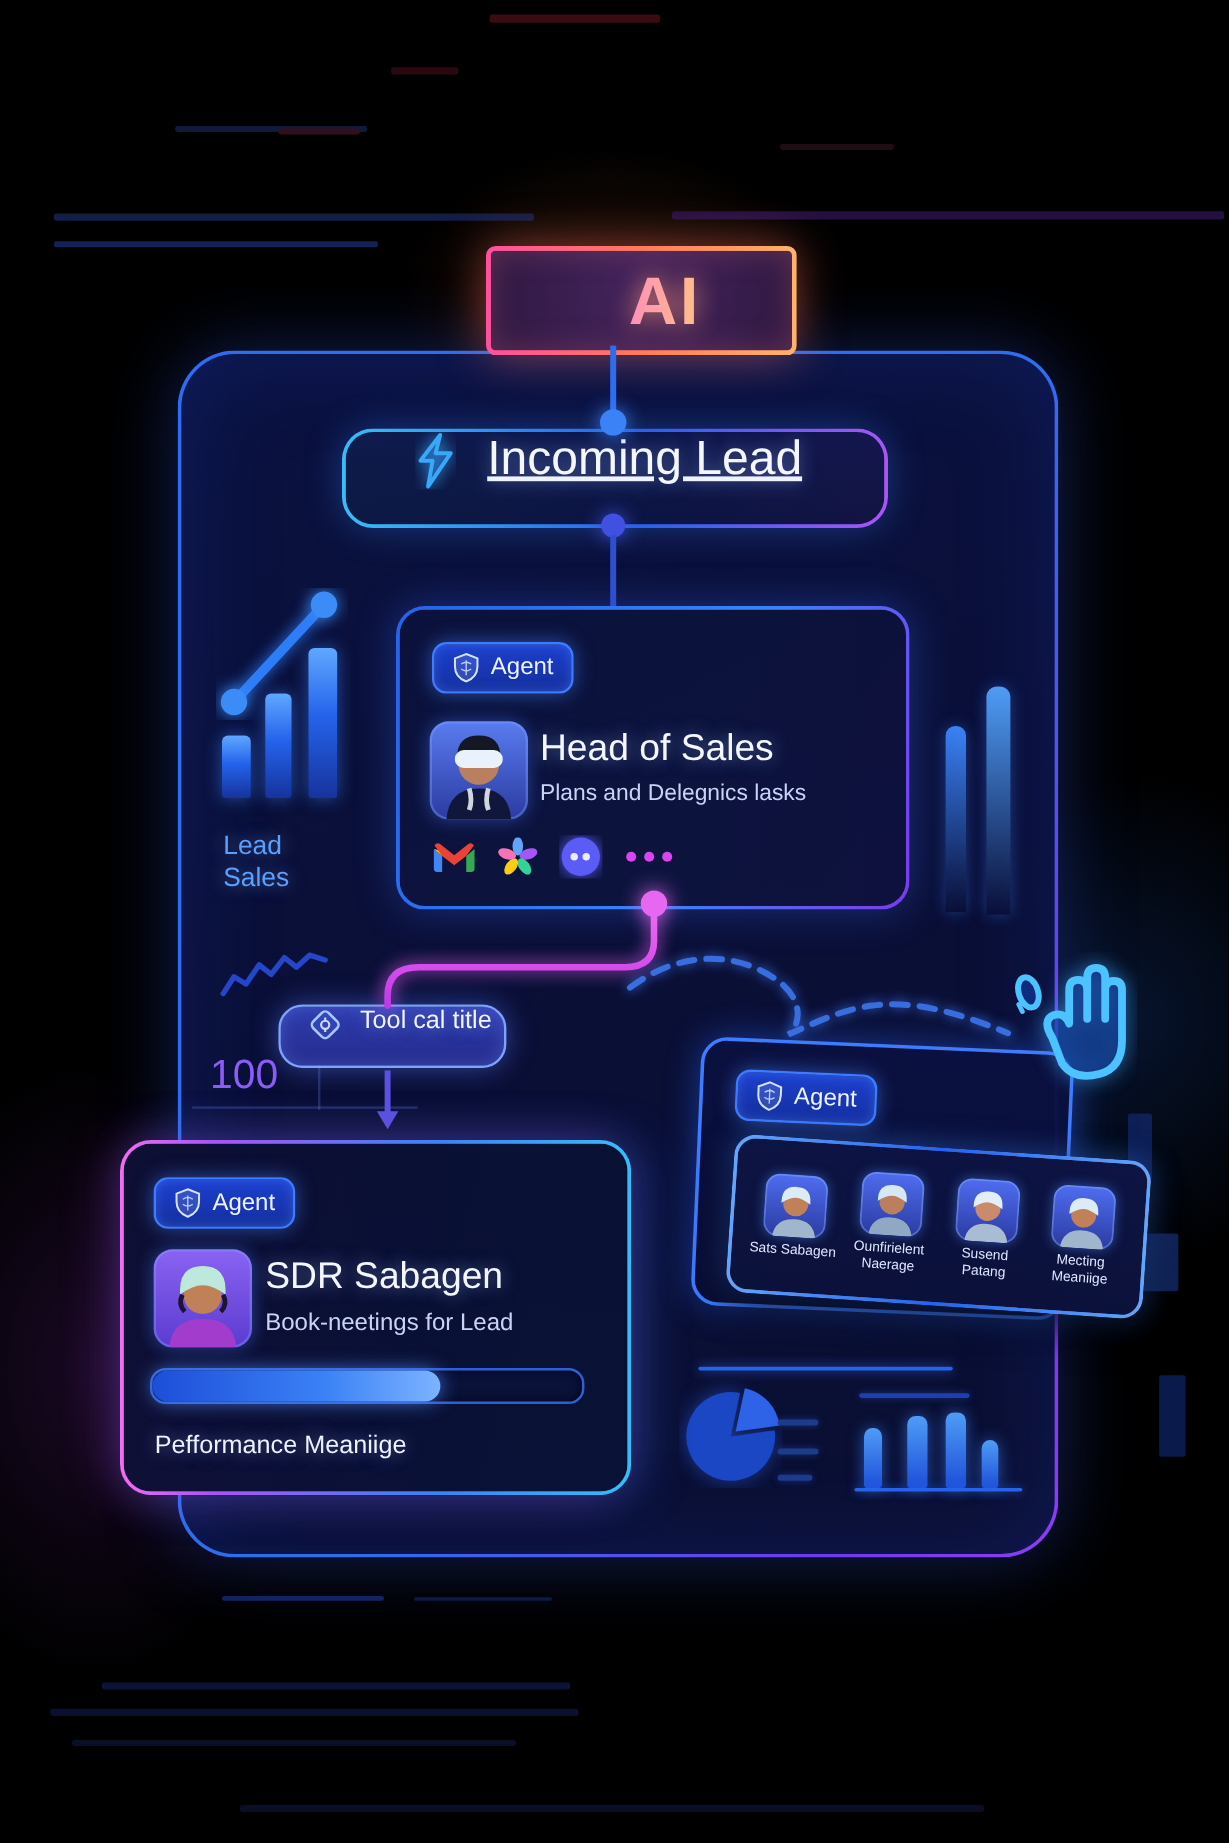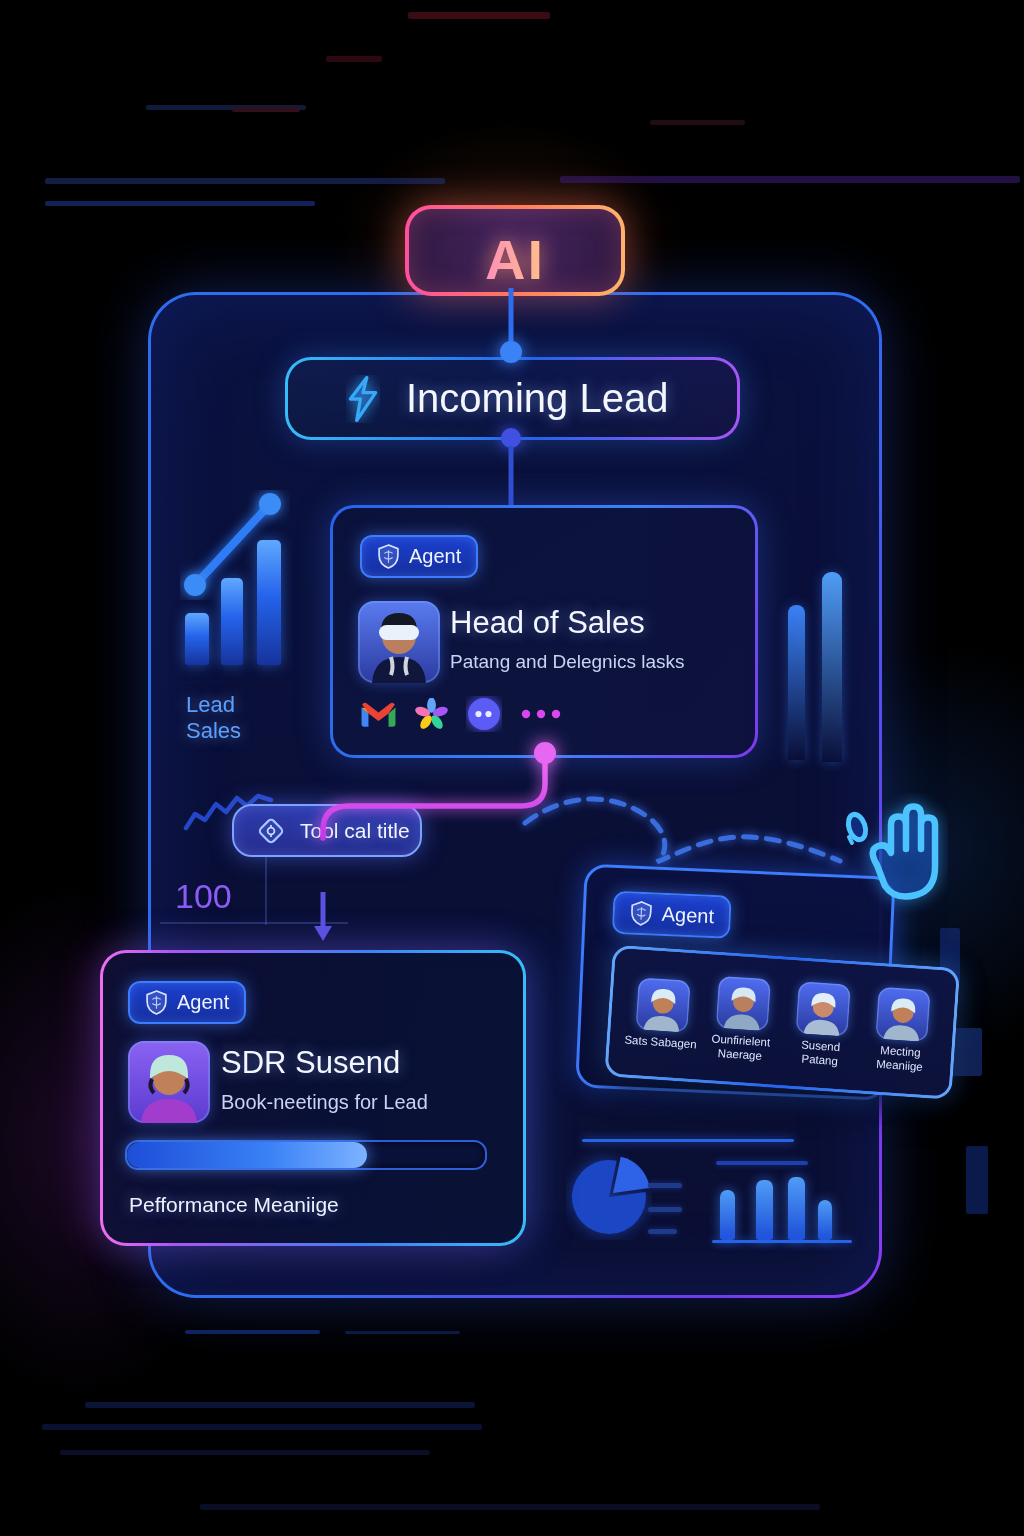--- a/index.html
+++ b/index.html
@@ -11,56 +11,56 @@
   .amb{position:absolute;pointer-events:none;z-index:0;border-radius:50%;}
   
   .streak{position:absolute;z-index:0;border-radius:2px;}
   
   #main-panel{left:148px;top:292px;width:728px;height:1000px;border-radius:48px;z-index:1;
     border:3px solid transparent;
     background:linear-gradient(165deg,#0a1240 0%,#0a0f36 55%,#0b0f33 100%) padding-box,
                linear-gradient(120deg,#2f6df0 0%,#2f6df0 55%,#6d3bf0 85%,#8b3df5 100%) border-box;
     box-shadow:0 0 60px rgba(50,90,240,.35), inset 0 0 80px rgba(30,60,180,.25);}
   
-  #ai-badge{left:405px;top:205px;width:212px;height:83px;border-radius:26px;z-index:3;
-    border:4px solid transparent;display:flex;align-items:flex-end;justify-content:center;
+  #ai-badge{left:405px;top:205px;width:212px;height:83px;border-radius:8px;z-index:3;
+    border:4px solid transparent;display:flex;align-items:center;justify-content:center;
     background:radial-gradient(circle at 50% 40%,#45245e,#2e1840) padding-box,
                linear-gradient(90deg,#ff4fa0,#ff7a5c,#ffb36b) border-box;
-    box-shadow:0 0 38px rgba(255,110,90,.5), inset 0 0 26px rgba(255,120,140,.25);}
+    box-shadow:0 0 38px rgba(255,110,90,.5), inset 0 0 26px rgba(255,120,140,.25);padding-left:39px;}
   #ai-badge span{font-size:56px;font-weight:bold;letter-spacing:2px;
     background:linear-gradient(90deg,#ff8fb8,#ffc08a);-webkit-background-clip:text;background-clip:text;color:transparent;
     text-shadow:none;filter:drop-shadow(0 0 10px rgba(255,150,110,.8));}
   
   #incoming-lead{left:285px;top:357px;width:455px;height:83px;border-radius:26px;z-index:3;
-    border:3px solid transparent;display:flex;align-items:center;gap:26px;padding-left:58px;box-sizing:border-box;
+    border:3px solid transparent;display:flex;align-items:flex-start;gap:26px;padding-left:58px;box-sizing:border-box;
     background:linear-gradient(180deg,#0c1344f2,#0a1038f2) padding-box,
                linear-gradient(90deg,#38bdf8,#2563eb 55%,#a855f7) border-box;
-    box-shadow:0 0 30px rgba(56,130,248,.35);}
+    box-shadow:0 0 30px rgba(56,130,248,.35);text-decoration:underline;}
   #incoming-lead .lbl{font-size:40px;color:#f4f7ff;}
   
   .node-card{border:3px solid transparent;z-index:3;}
   #head-card{left:330px;top:505px;width:422px;height:247px;border-radius:24px;
     background:linear-gradient(180deg,#0a0f36f7,#0b1038f7) padding-box,
                linear-gradient(110deg,#2563eb,#3b82f6 60%,#7c3aed) border-box;
     box-shadow:0 0 34px rgba(56,110,248,.35);}
   .agent-badge{position:absolute;display:flex;align-items:center;gap:9px;height:39px;padding:0 15px;
     border-radius:12px;border:2px solid #3d7bff;font-size:20px;color:#eef3ff;
     background:linear-gradient(180deg,#1c40cf,#152f9e);
     box-shadow:0 0 16px rgba(70,130,255,.55), inset 0 0 10px rgba(90,150,255,.35);}
   .avatar{position:absolute;border-radius:16px;overflow:hidden;
     box-shadow:0 0 14px rgba(70,120,255,.45), inset 0 0 0 2px rgba(130,170,255,.35);}
   .card-title{position:absolute;font-size:31px;color:#f4f7ff;}
   .card-sub{position:absolute;font-size:19px;color:#c9d4f5;}
   
   .bar{position:absolute;bottom:0;border-radius:5px 5px 2px 2px;
     background:linear-gradient(180deg,#5fa8ff,#2563eb 45%,#16339c);
     box-shadow:0 0 14px rgba(60,130,255,.55);}
   
-  #tool-node{left:232px;top:804px;width:190px;height:53px;border-radius:20px;z-index:3;
-    border:2.5px solid #7da2ff;display:flex;align-items:center;gap:14px;padding-left:22px;box-sizing:border-box;
+  #tool-node{left:232px;top:837px;width:190px;height:53px;border-radius:20px;z-index:3;
+    border:2.5px solid #7da2ff;display:flex;gap:14px;padding-left:22px;box-sizing:border-box;
     background:linear-gradient(180deg,#2e3cae,#252c8c);
     box-shadow:0 0 22px rgba(90,120,255,.5), inset 0 0 14px rgba(120,150,255,.3);}
   #tool-node .lbl{font-size:21px;color:#f2f5ff;}
   
   #sdr-card{left:100px;top:950px;width:420px;height:290px;border-radius:26px;
     background:linear-gradient(180deg,#070c2df7,#080d30f7) padding-box,
                linear-gradient(90deg,#f06ef0,#a855f7 18%,#3b82f6 62%,#38bdf8) border-box;
     box-shadow:-10px 0 40px rgba(190,70,230,.25), 10px 0 40px rgba(50,120,255,.3);}
   #progress-track{position:absolute;left:125px;top:1140px;width:358px;height:26px;border-radius:13px;z-index:4;
     border:2px solid #2f5fd6;background:#0a123a;box-shadow:inset 0 0 10px rgba(0,0,20,.8);}
@@ -180,21 +180,21 @@
     <div class="avatar" style="left:25px;top:93px;width:82px;height:82px;background:linear-gradient(180deg,#5a7cf0,#2b3aa0);">
       <svg width="82" height="82" viewBox="0 0 82 82">
         <path d="M14 82 Q16 56 41 56 Q66 56 68 82 Z" fill="#11173c"></path>
         <circle cx="41" cy="36" r="17" fill="#b97f5e"></circle>
         <path d="M23 30 Q23 12 41 12 Q59 12 59 30 Z" fill="#141824"></path>
         <rect x="21" y="24" width="40" height="15" rx="7.5" fill="#e9f2fb"></rect>
         <path d="M33 56 q3 10 0 18 M49 56 q-3 10 0 18" stroke="#cfd6de" stroke-width="4" fill="none"></path>
       </svg>
     </div>
     <div class="card-title glow-text" style="left:117px;top:97px;">Head of Sales</div>
-    <div class="card-sub" style="left:117px;top:143px;">Patang and Delegnics lasks</div>
+    <div class="card-sub" style="left:117px;top:143px;">Plans and Delegnics lasks</div>
     <div class="abs" style="left:27px;top:188px;display:flex;align-items:center;gap:18px;">
       <svg width="37" height="28" viewBox="0 0 24 18">
         <path d="M1 4.8 V15.5 A1.7 1.7 0 0 0 2.7 17.2 H5.5 V8.6 Z" fill="#4285f4"></path>
         <path d="M23 4.8 V15.5 A1.7 1.7 0 0 1 21.3 17.2 H18.5 V8.6 Z" fill="#34a853"></path>
         <path d="M1 4.8 L5.5 8.6 V5.8 Z" fill="#fbbc04"></path>
         <path d="M5.5 8.6 L12 13.6 18.5 8.6 22.6 2.9 A1.9 1.9 0 0 0 19.8 2 L12 8.1 4.2 2 A1.9 1.9 0 0 0 1.4 2.9 Z" fill="#ea4335"></path>
       </svg>
       <svg width="33" height="33" viewBox="0 0 30 30">
         <g>
           <ellipse cx="15" cy="6.5" rx="4" ry="7" fill="#60a5fa" transform="rotate(0 15 15)"></ellipse>
@@ -241,21 +241,21 @@
       <span>Agent</span>
     </div>
     <div class="avatar" style="left:25px;top:88px;width:82px;height:82px;background:linear-gradient(180deg,#8a63f2,#5b3bd0);">
       <svg width="82" height="82" viewBox="0 0 82 82">
         <path d="M13 82 Q15 58 41 58 Q67 58 69 82 Z" fill="#a23ccc"></path>
         <circle cx="41" cy="38" r="16" fill="#c08058"></circle>
         <path d="M22 34 Q22 14 41 14 Q60 14 60 34 L60 38 Q50 30 41 30 Q32 30 22 38 Z" fill="#bfe8dc"></path>
         <path d="M24 38 q-4 8 2 14 M58 38 q4 8-2 14" stroke="#1c1430" stroke-width="4" fill="none"></path>
       </svg>
     </div>
-    <div class="card-title glow-text" style="left:118px;top:92px;">SDR Susend</div>
+    <div class="card-title glow-text" style="left:118px;top:92px;">SDR Sabagen</div>
     <div class="card-sub" style="left:118px;top:138px;font-size:20px;">Book-neetings for Lead</div>
     <div class="abs glow-text" style="left:26px;top:240px;font-size:21px;color:#eef2ff;">Pefformance Meaniige</div>
   </div>
   <div class="abs" id="progress-track">
     <div id="progress-fill" style="width: 67%;"></div>
   </div>
 
   <div class="abs" id="team-group">
     <div id="team-card"></div>
     <div class="agent-badge" style="left:30px;top:26px;">

